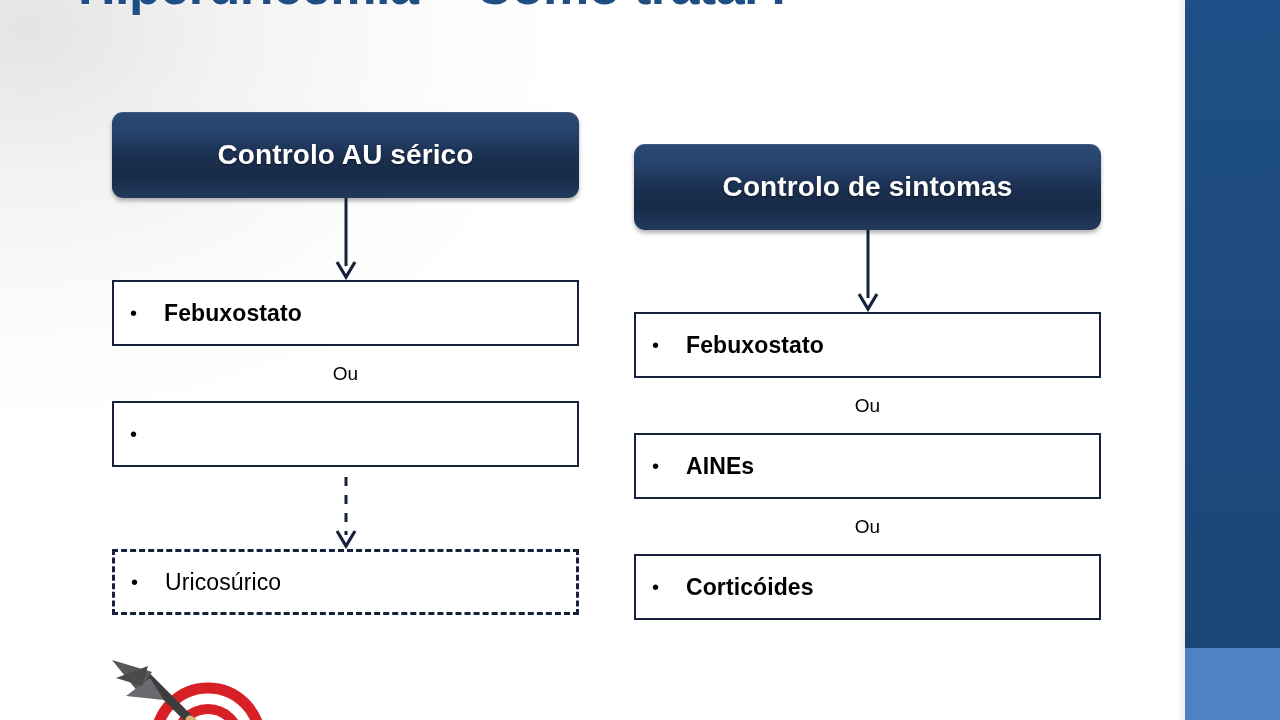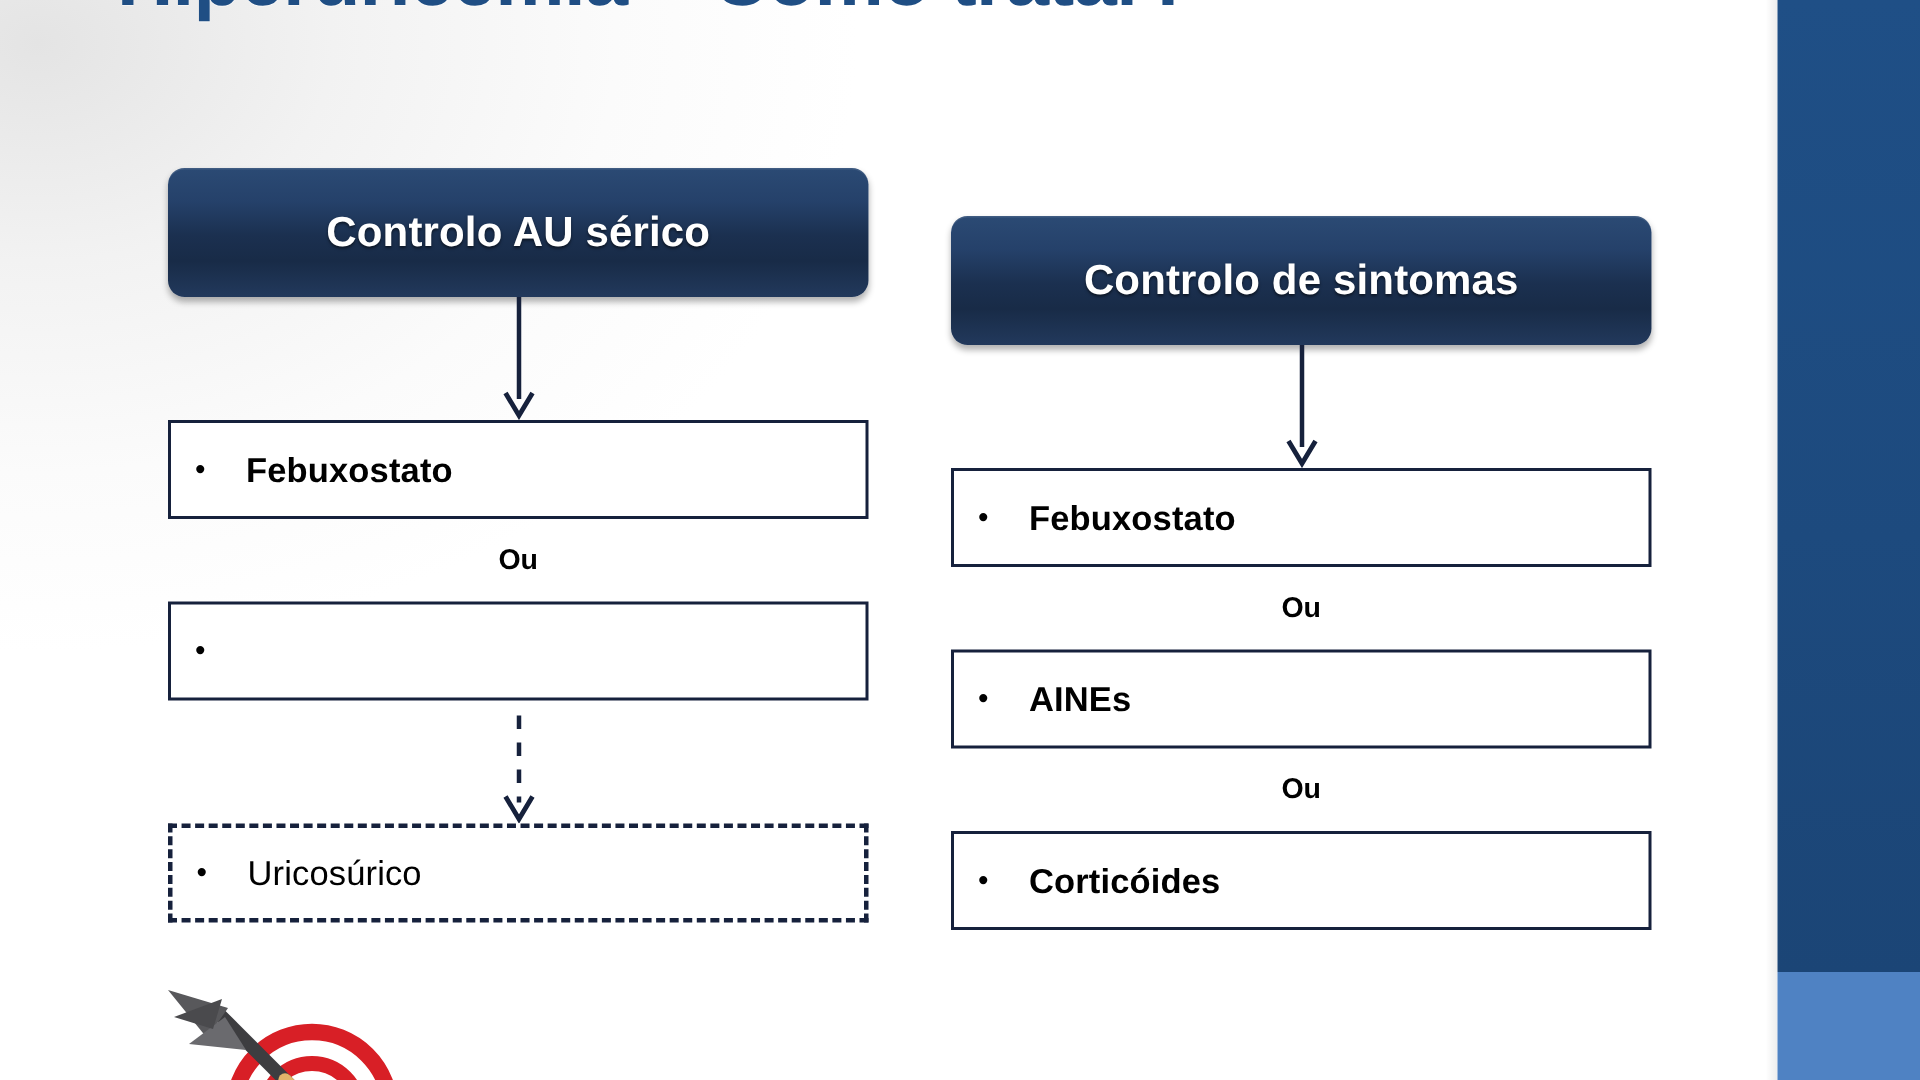--- a/index.html
+++ b/index.html
@@ -136,21 +136,21 @@
   
   .connector {
     width: 100%;
     height: 55px;
     display: flex;
     align-items: center;
     justify-content: center;
   }
   .connector-label {
     font-size: 19px;
-    font-weight: bold;
+    font-weight: normal;
     color: #000000;
   }
 
   
   .dart-art {
     position: absolute;
     left: 98px;
     top: 652px;
     width: 190px;
     height: 120px;

